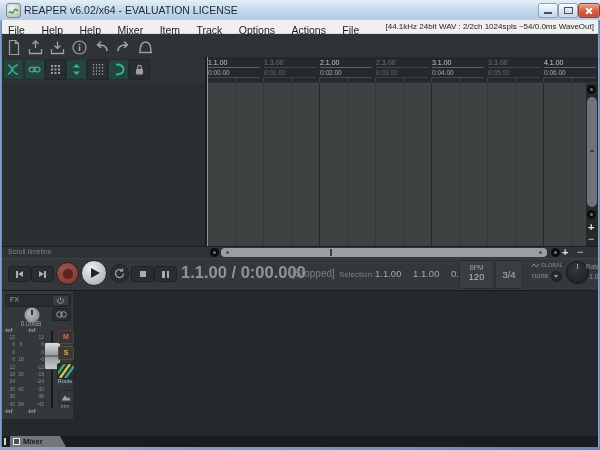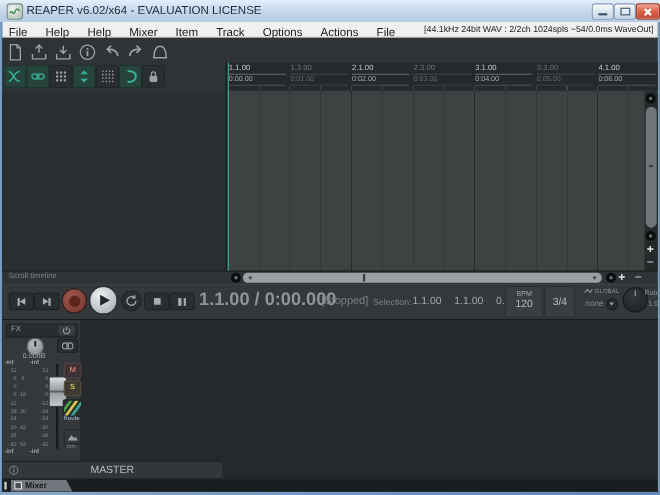--- a/index.html
+++ b/index.html
@@ -426,28 +426,20 @@
       </svg>
   </div>
   <div class="abs" style="left:51px;top:378px;width:28px;text-align:center;font-size:5.5px;color:#a5bcd0;">Route</div>
   <div class="abs" style="left:58px;top:390px;width:14px;height:12px;background:#34383b;border:1px solid #272a2d;border-radius:2px;display:flex;align-items:center;justify-content:center;">
     <svg width="10" height="7" viewBox="0 0 10 7">
         <path d="M0.5 6.5L4 1.5l2.5 3 1.5-1.5 1.5 3.5z" fill="#9aa1a5"></path>
       </svg>
   </div>
   <div class="abs" style="left:54px;top:403px;width:22px;text-align:center;font-size:5px;color:#878e92;">trim</div>
 
-  <div class="abs" style="left:2px;top:419px;width:200px;height:15px;background:#33373b;border-top:1px solid #1e2124;border-bottom:1px solid #17191c;">
-    <svg class="abs" style="left:6px;top:3px;" width="9" height="9" viewBox="0 0 10 10">
-        <circle cx="5" cy="5" r="4.2" fill="none" stroke="#8a9195" stroke-width="1"></circle>
-        <rect x="4.4" y="2.4" width="1.2" height="1.2" fill="#8a9195"></rect>
-        <rect x="4.4" y="4.4" width="1.2" height="3" fill="#8a9195"></rect>
-      </svg>
-    <div style="text-align:center;font-size:9.5px;line-height:15px;color:#b8bec2;">MASTER</div>
-  </div>
 
   <div class="abs" style="left:2px;top:436px;width:596px;height:11px;background:#1a1d1f;"></div>
   <div class="abs" style="left:4px;top:438px;width:2px;height:7px;background:#cfd4d7;"></div>
   <div class="abs tab">
     <span class="dicon"></span>
     <span class="tab-label">Mixer</span>
   </div>
 
 </div>
 

